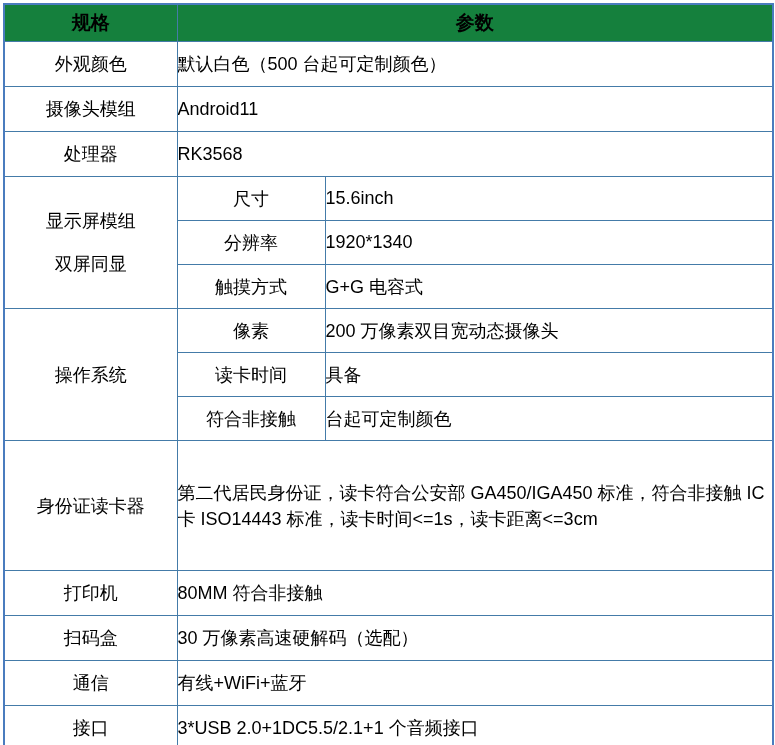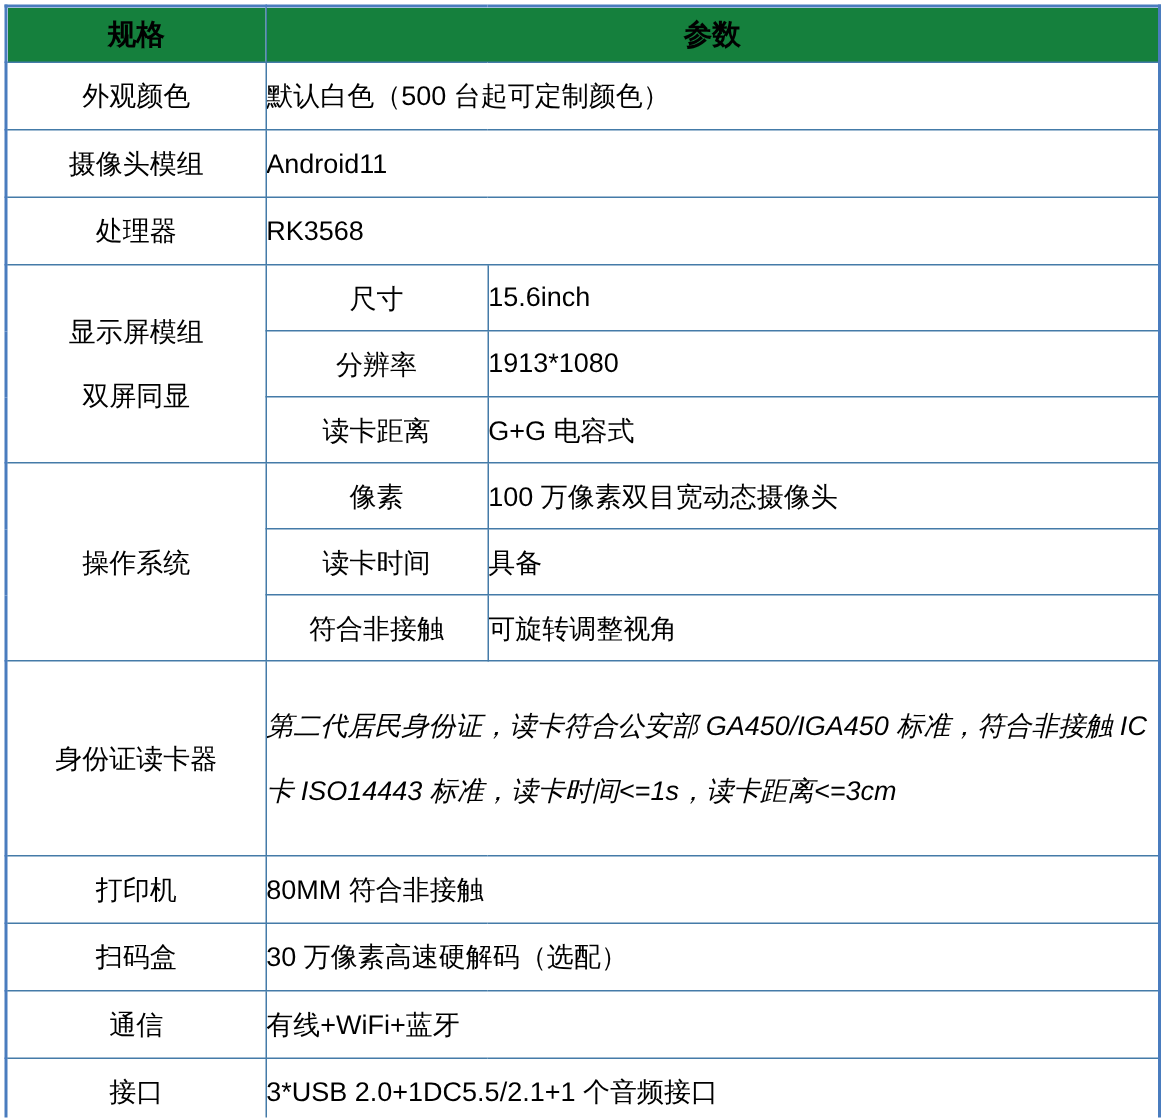--- a/index.html
+++ b/index.html
@@ -44,22 +44,21 @@
   }
   td.val {
     text-align: left;
     padding-left: 12px;
     padding-right: 8px;
   }
   tr.h44 td { height: 44px; }
   tr.h43 td { height: 43px; }
   td.big { height: 129px; }
   td.val-long {
-    line-height: 43px;
-    font-style: italic;
+    line-height: 26px;
   }
   td.multiline div {
     line-height: 43px;
   }
 </style>
 </head>
 <body>
 
 <div class="wrap">
   <table class="spec">
@@ -91,39 +90,39 @@
       <tr class="h43">
         <td class="lbl big multiline" rowspan="3">
           <div>显示屏模组</div>
           <div>双屏同显</div>
         </td>
         <td class="lbl">尺寸</td>
         <td class="val">15.6inch</td>
       </tr>
       <tr class="h43">
         <td class="lbl">分辨率</td>
-        <td class="val">1913*1080</td>
+        <td class="val">1920*1340</td>
       </tr>
       <tr class="h43">
-        <td class="lbl">读卡距离</td>
+        <td class="lbl">触摸方式</td>
         <td class="val">G+G 电容式</td>
       </tr>
 
       <tr class="h43">
         <td class="lbl big" rowspan="3">操作系统</td>
         <td class="lbl">像素</td>
-        <td class="val">100 万像素双目宽动态摄像头</td>
+        <td class="val">200 万像素双目宽动态摄像头</td>
       </tr>
       <tr class="h43">
         <td class="lbl">读卡时间</td>
         <td class="val">具备</td>
       </tr>
       <tr class="h43">
         <td class="lbl">符合非接触</td>
-        <td class="val">可旋转调整视角</td>
+        <td class="val">台起可定制颜色</td>
       </tr>
 
       <tr>
         <td class="lbl big">身份证读卡器</td>
         <td class="val val-long big" colspan="2">第二代居民身份证，读卡符合公安部 GA450/IGA450 标准，符合非接触 IC 卡 ISO14443 标准，读卡时间&lt;=1s，读卡距离&lt;=3cm</td>
       </tr>
 
       <tr class="h44">
         <td class="lbl">打印机</td>
         <td class="val" colspan="2">80MM 符合非接触</td>

